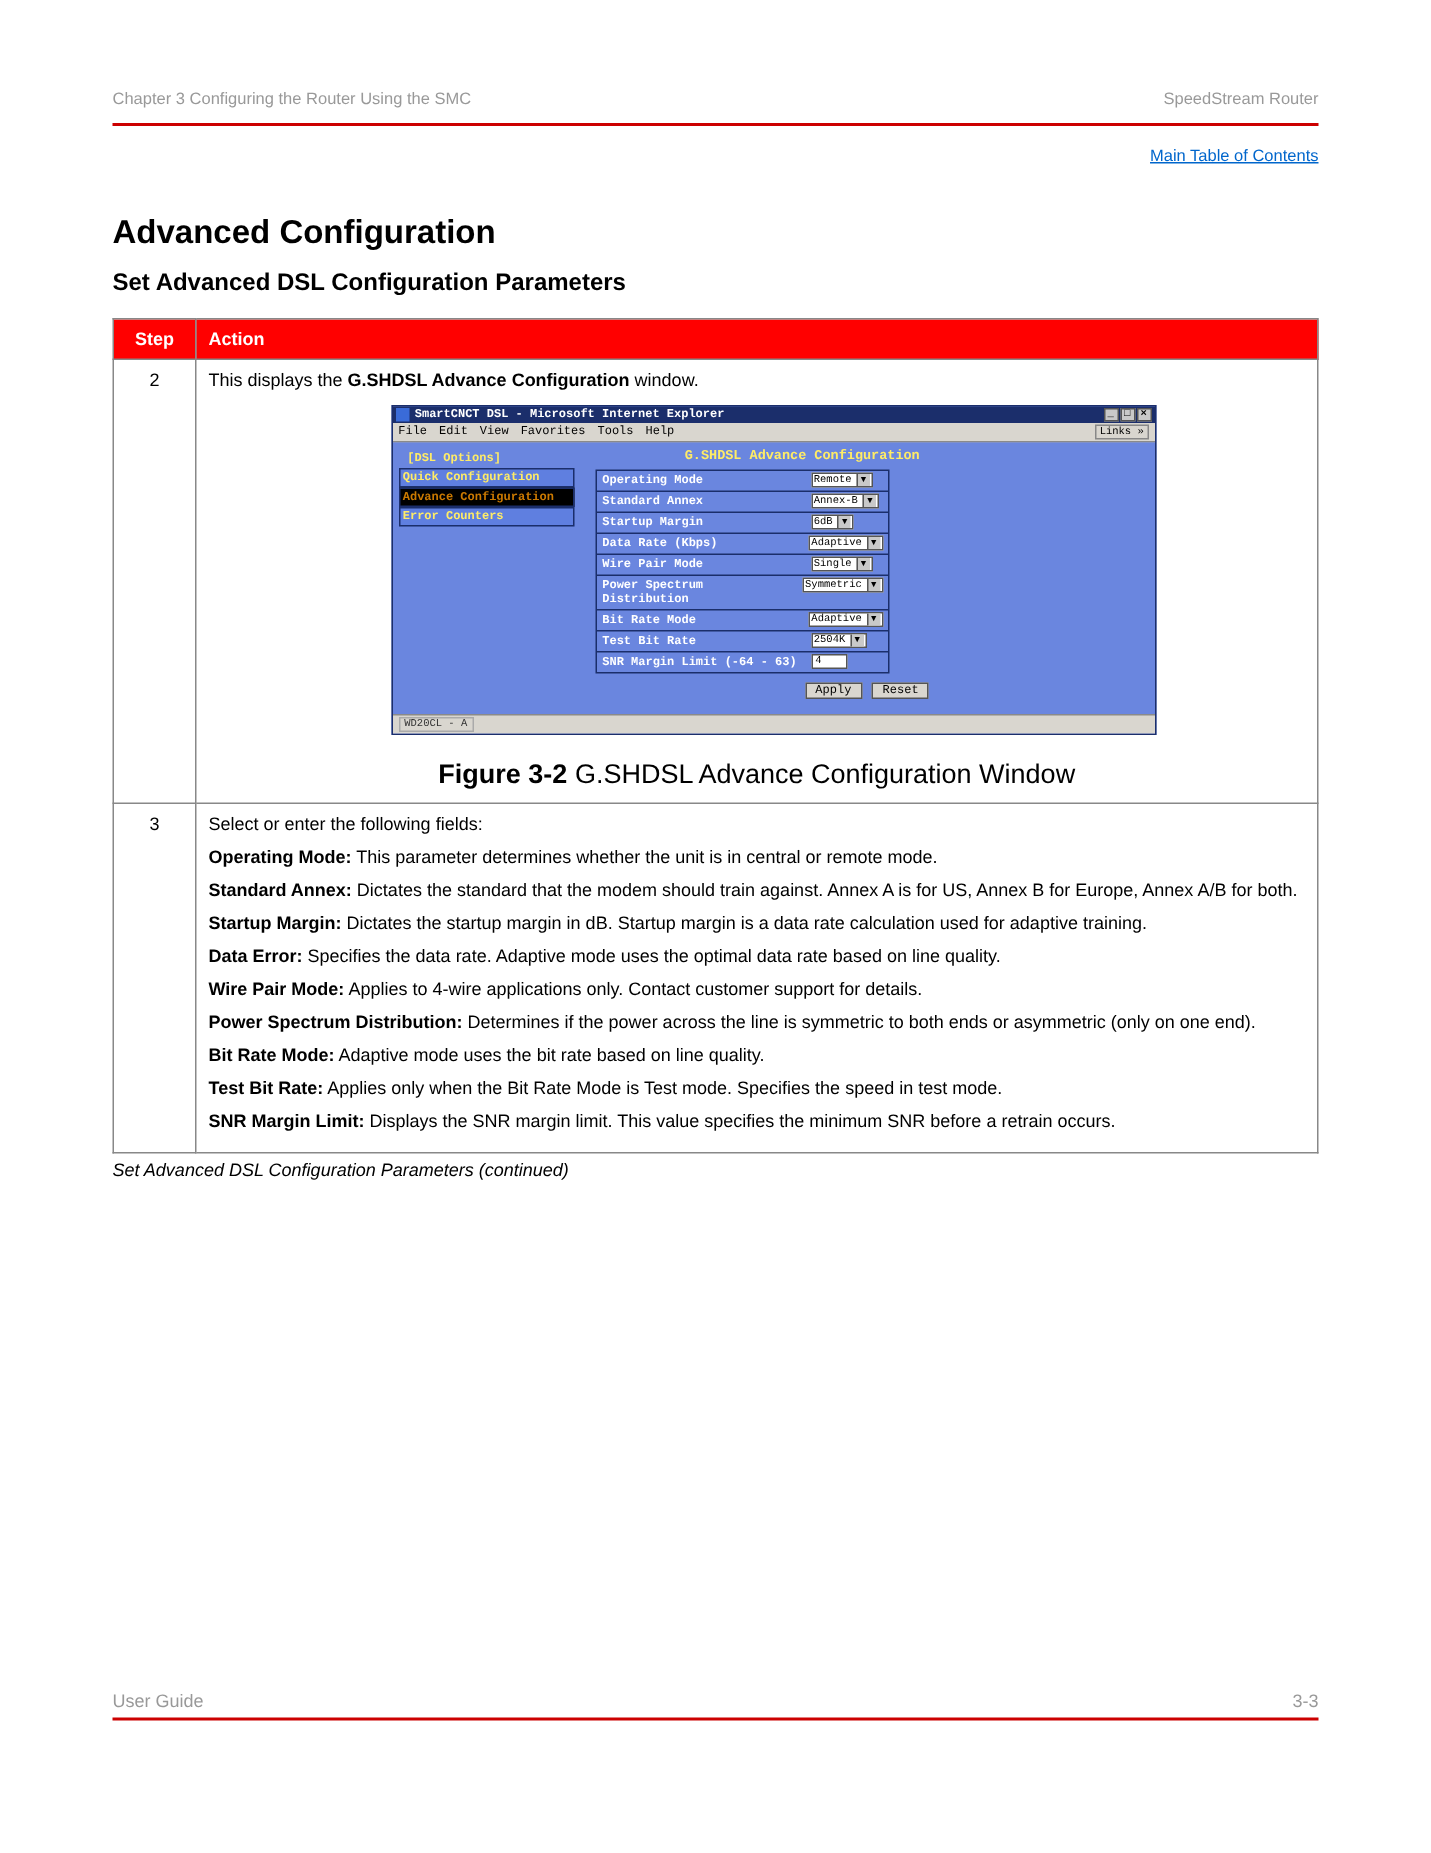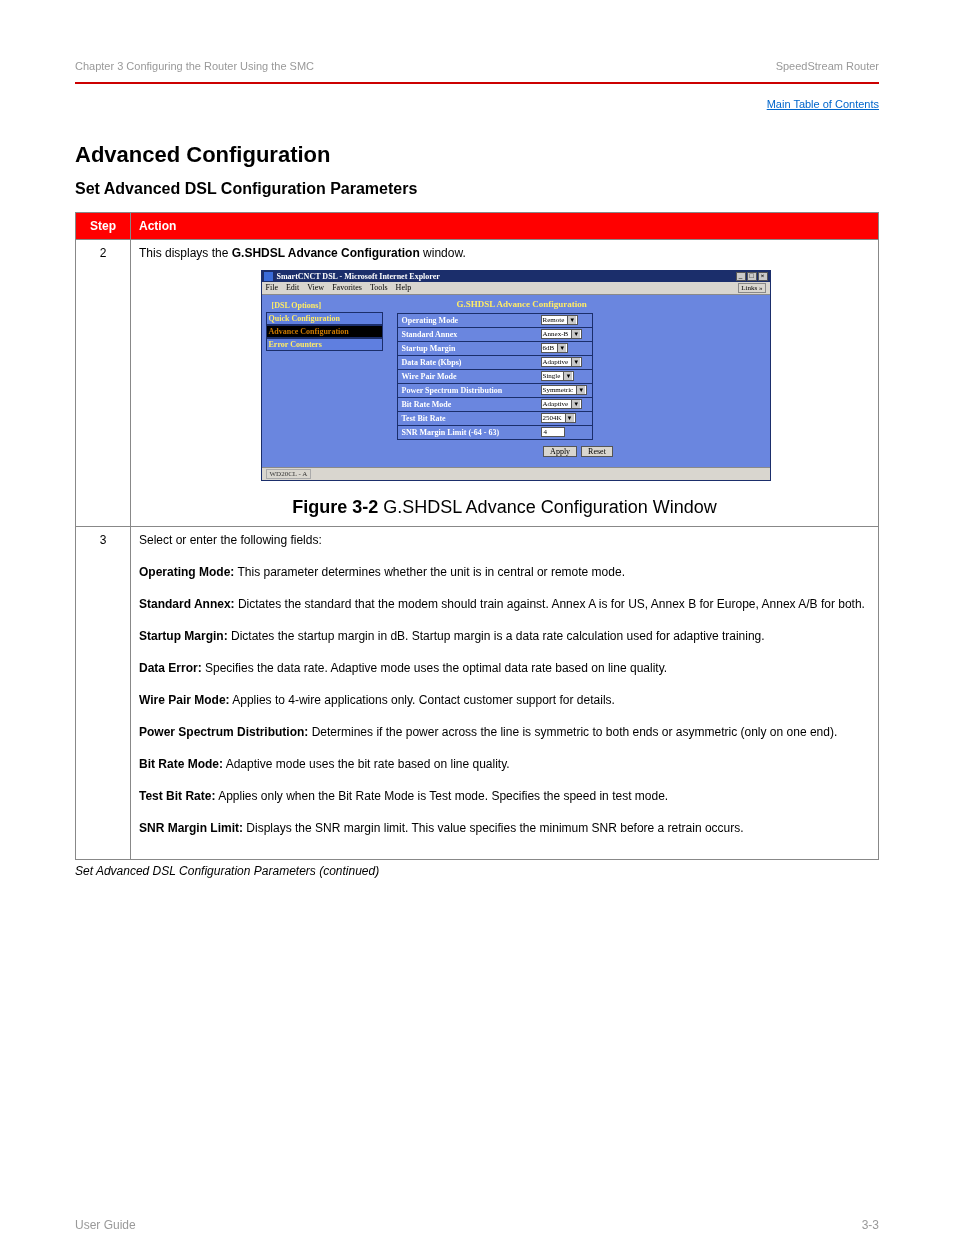--- a/index.html
+++ b/index.html
@@ -56,21 +56,21 @@
   .fig-wrap {
     padding: 10px;
     display: flex;
     justify-content: center;
   }
   
   .ie-window {
     width: 510px;
     border: 1px solid #1b2e6b;
     background: #6a86df;
-    font-family: Liberation Serif, serif;
+    font-family: Liberation Mono, monospace;
     font-size: 8px;
     margin-left: 22px;
   }
   .ie-titlebar {
     background: #1b2e6b;
     color: #fff;
     display: flex;
     align-items: center;
     padding: 1px 2px;
     font-size: 8px;
@@ -221,21 +221,21 @@
     border: 1px solid #aaa;
     padding: 0 3px;
     margin-right: 2px;
   }
   .figcap {
     text-align: center;
     font-size: 18px;
     margin: 6px 0 2px 0;
   }
   .desc-list { margin: 4px 0 0 0; }
-  .desc-list .item { margin: 18px 0; }
+  .desc-list .item { margin: 8px 0; }
   .desc-list .lab { font-weight: bold; display: inline; }
   .continued { font-style: italic; font-size: 12px; margin: 4px 0 6px 0; }
   .footer-area {
     margin-top: 340px;
     display: flex;
     justify-content: space-between;
     color: #999;
     font-size: 12px;
   }
 </style>

